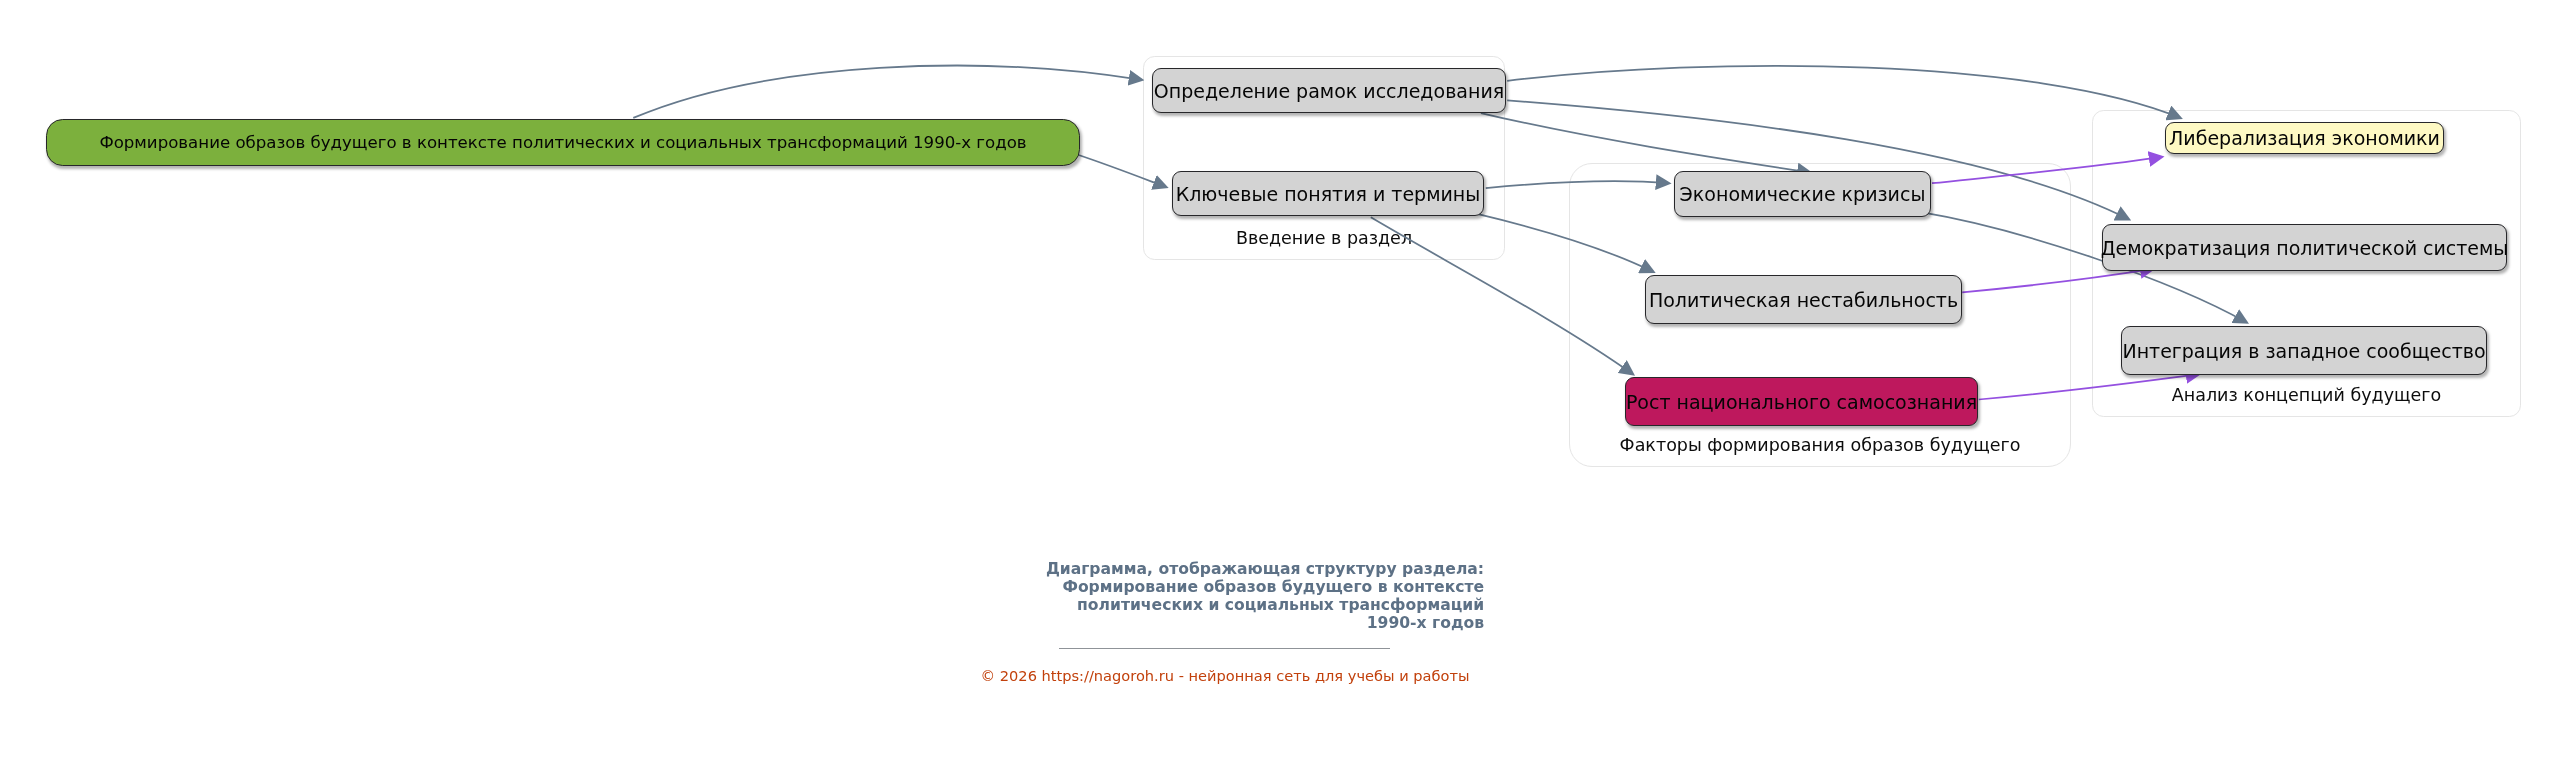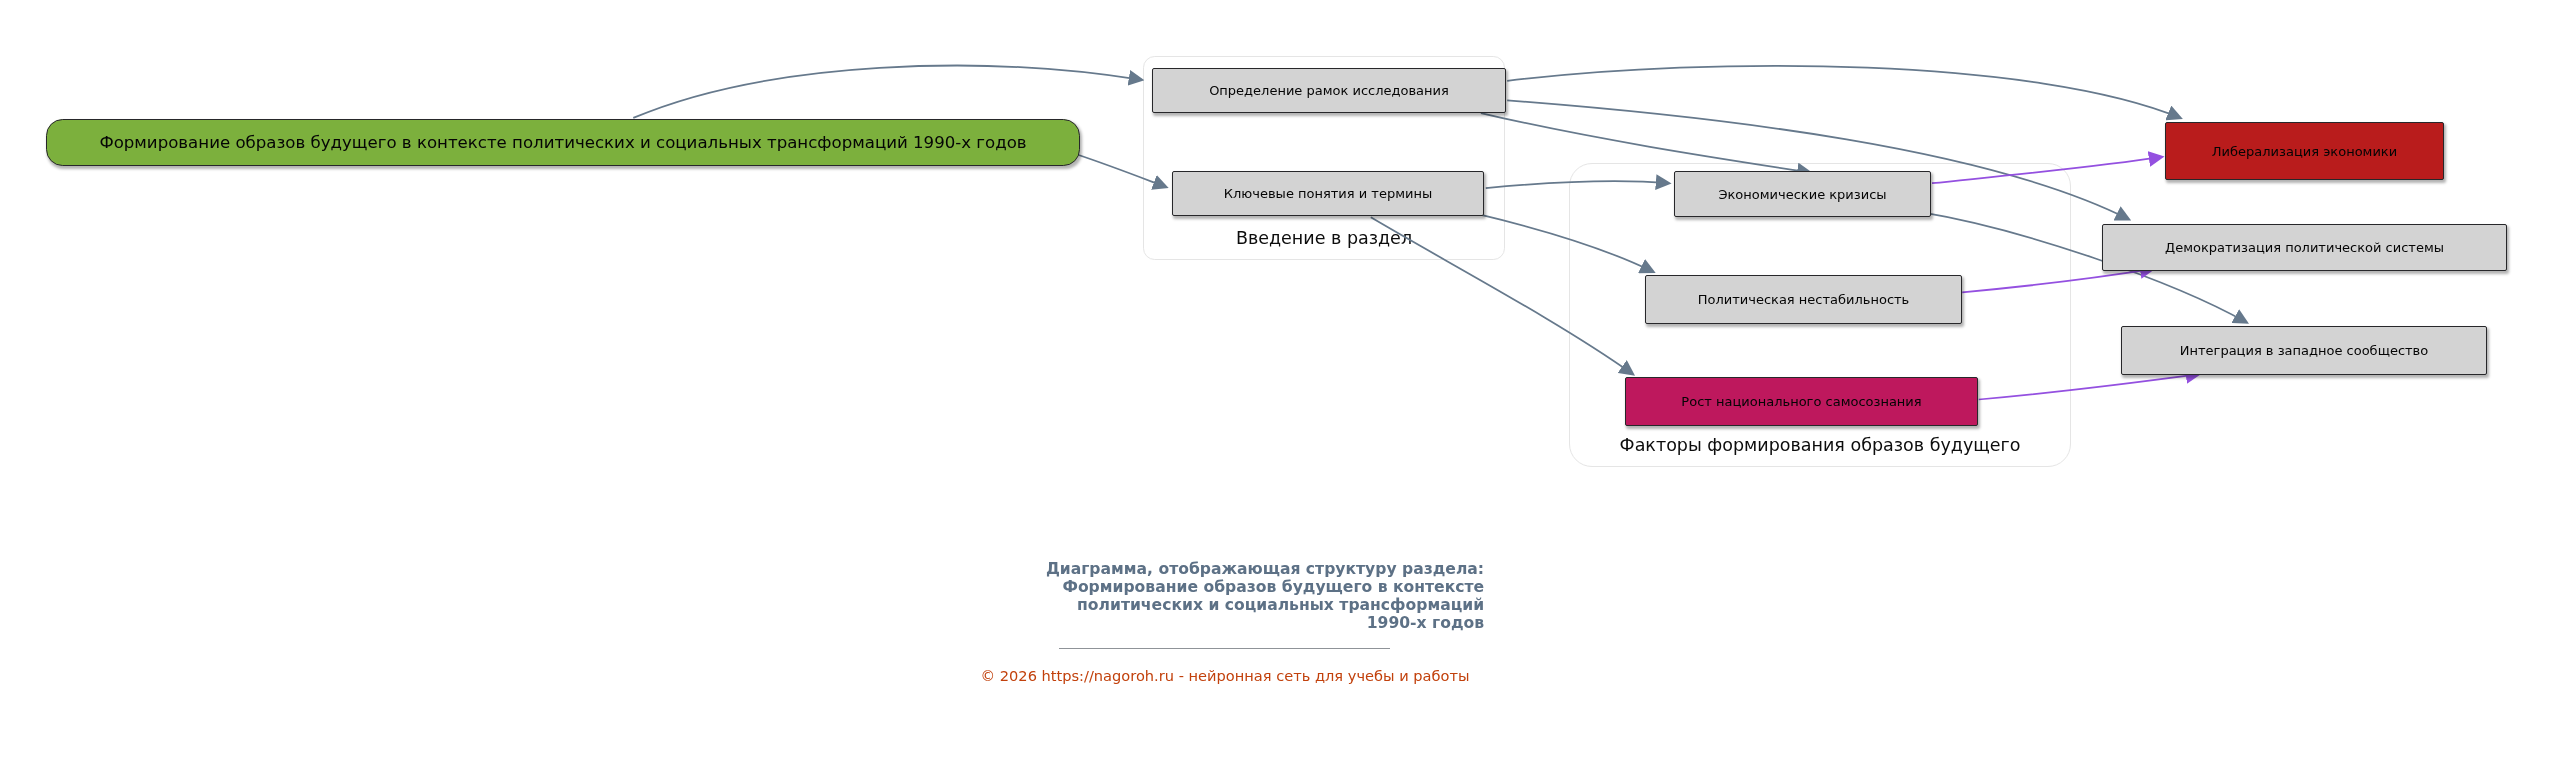--- a/index.html
+++ b/index.html
@@ -14,23 +14,23 @@
   .group{
     position:absolute;border:1.5px solid #e5e5e5;border-radius:11.7px;
     background:#ffffff;box-sizing:border-box;
     display:flex;align-items:flex-end;justify-content:center;
   }
   .group-label{
     font-size:17.5px;color:#0d0d0d;padding-bottom:10.7px;white-space:nowrap;
   }
   .node{
     position:absolute;box-sizing:border-box;
-    border:1.6px solid #27272a;border-radius:2px;background:#d3d3d3;
+    border:1.6px solid #27272a;border-radius:9px;background:#d3d3d3;
     display:flex;align-items:center;justify-content:center;
-    font-size:13px;color:#050505;white-space:nowrap;
+    font-size:19px;color:#050505;white-space:nowrap;
     box-shadow:1.9px 2.9px 2.9px rgba(0,0,0,0.30);
   }
   .node.root{background:#7cb03d;border-radius:16.6px;font-size:16.6px;}
   .caption{
     position:absolute;z-index:4;transform:translateX(-50%);
     text-align:right;font-weight:bold;font-size:15.6px;line-height:18px;
     color:#5d7186;white-space:nowrap;
   }
   .divider{position:absolute;z-index:4;border-top:1.2px solid #8f9398;}
   .footer{
@@ -41,20 +41,23 @@
 </head>
 <body>
 
 <div class="canvas">
   <div class="layer" id="groups">
       <div class="group" style="left: 1143px; top: 56px; width: 362px; height: 204px; border-color: rgb(229, 229, 229); background: rgb(255, 255, 255);">
         <div class="group-label">Введение в раздел</div>
       </div>
       <div class="group" style="left: 1569px; top: 163px; width: 502px; height: 304px; border-color: rgb(229, 229, 229); background: rgb(255, 255, 255); border-radius: 23px;">
         <div class="group-label">Факторы формирования образов будущего</div>
+      </div>
+      <div class="group" style="left: 2092px; top: 110px; width: 429px; height: 307px; border-color: rgb(229, 229, 229); background: rgb(255, 255, 255);">
+        <div class="group-label">Анализ концепций будущего</div>
       </div>
     </div>
   <svg id="edges" width="2576" height="761" viewBox="0 0 2644 781">
       <defs>
   <marker id="ah-normal" markerWidth="9" markerHeight="9" refX="7.5" refY="4.5" orient="auto">
     <path d="M0,0 L9,4.5 L0,9 Z" fill="#66798c"></path>
   </marker>
   <marker id="ah-highlight" markerWidth="9" markerHeight="9" refX="7.5" refY="4.5" orient="auto">
     <path d="M0,0 L9,4.5 L0,9 Z" fill="#9450e0"></path>
   </marker>
@@ -72,21 +75,21 @@
       <path d="M 2014 300 C 2090 293, 2160 284, 2210 276" fill="none" stroke="#9450e0" stroke-width="1.8" marker-end="url(#ah-highlight)"></path>
       <path d="M 2031 410 C 2110 403, 2190 393, 2257 384" fill="none" stroke="#9450e0" stroke-width="1.8" marker-end="url(#ah-highlight)"></path>
     </svg>
   <div class="layer" id="nodes">
       <div class="node root" style="left: 46px; top: 119px; width: 1034px; height: 47px; background: rgb(124, 176, 61); border-color: rgb(39, 39, 42);">Формирование образов будущего в контексте политических и социальных трансформаций 1990-х годов</div>
       <div class="node" style="left: 1152px; top: 68px; width: 354px; height: 45px; background: rgb(211, 211, 211); border-color: rgb(39, 39, 42);">Определение рамок исследования</div>
       <div class="node" style="left: 1172px; top: 171px; width: 312px; height: 45px; background: rgb(211, 211, 211); border-color: rgb(39, 39, 42);">Ключевые понятия и термины</div>
       <div class="node" style="left: 1674px; top: 171px; width: 257px; height: 46px; background: rgb(211, 211, 211); border-color: rgb(39, 39, 42);">Экономические кризисы</div>
       <div class="node" style="left: 1645px; top: 275px; width: 317px; height: 49px; background: rgb(211, 211, 211); border-color: rgb(39, 39, 42);">Политическая нестабильность</div>
       <div class="node" style="left: 1625px; top: 377px; width: 353px; height: 49px; background: #be185d; border-color: rgb(39, 39, 42);">Рост национального самосознания</div>
-      <div class="node" style="left: 2165px; top: 122px; width: 279px; height: 58px; background: #b91c1c; border-color: rgb(39, 39, 42);">Либерализация экономики</div>
+      <div class="node" style="left: 2165px; top: 122px; width: 279px; height: 32px; background: #fef9c3; border-color: rgb(39, 39, 42);">Либерализация экономики</div>
       <div class="node" style="left: 2102px; top: 224px; width: 405px; height: 47px; background: rgb(211, 211, 211); border-color: rgb(39, 39, 42);">Демократизация политической системы</div>
       <div class="node" style="left: 2121px; top: 326px; width: 366px; height: 49px; background: rgb(211, 211, 211); border-color: rgb(39, 39, 42);">Интеграция в западное сообщество</div>
     </div>
 
   <div class="caption" style="left:1265px;top:560px;">
     <div>Диаграмма, отображающая структуру раздела:</div>
     <div>Формирование образов будущего в контексте</div>
     <div>политических и социальных трансформаций</div>
     <div>1990-х годов</div>
   </div>

